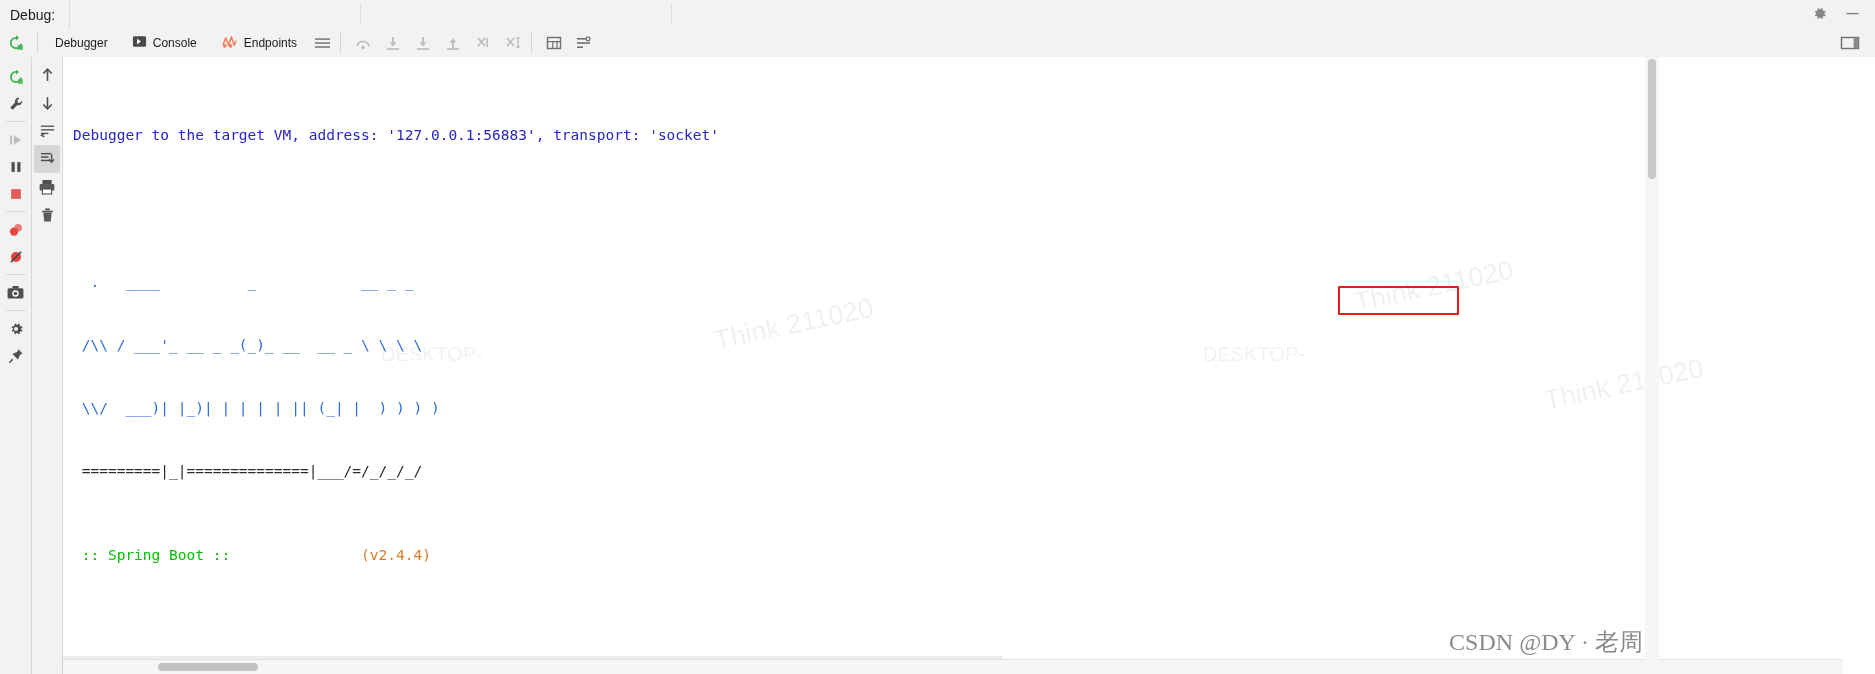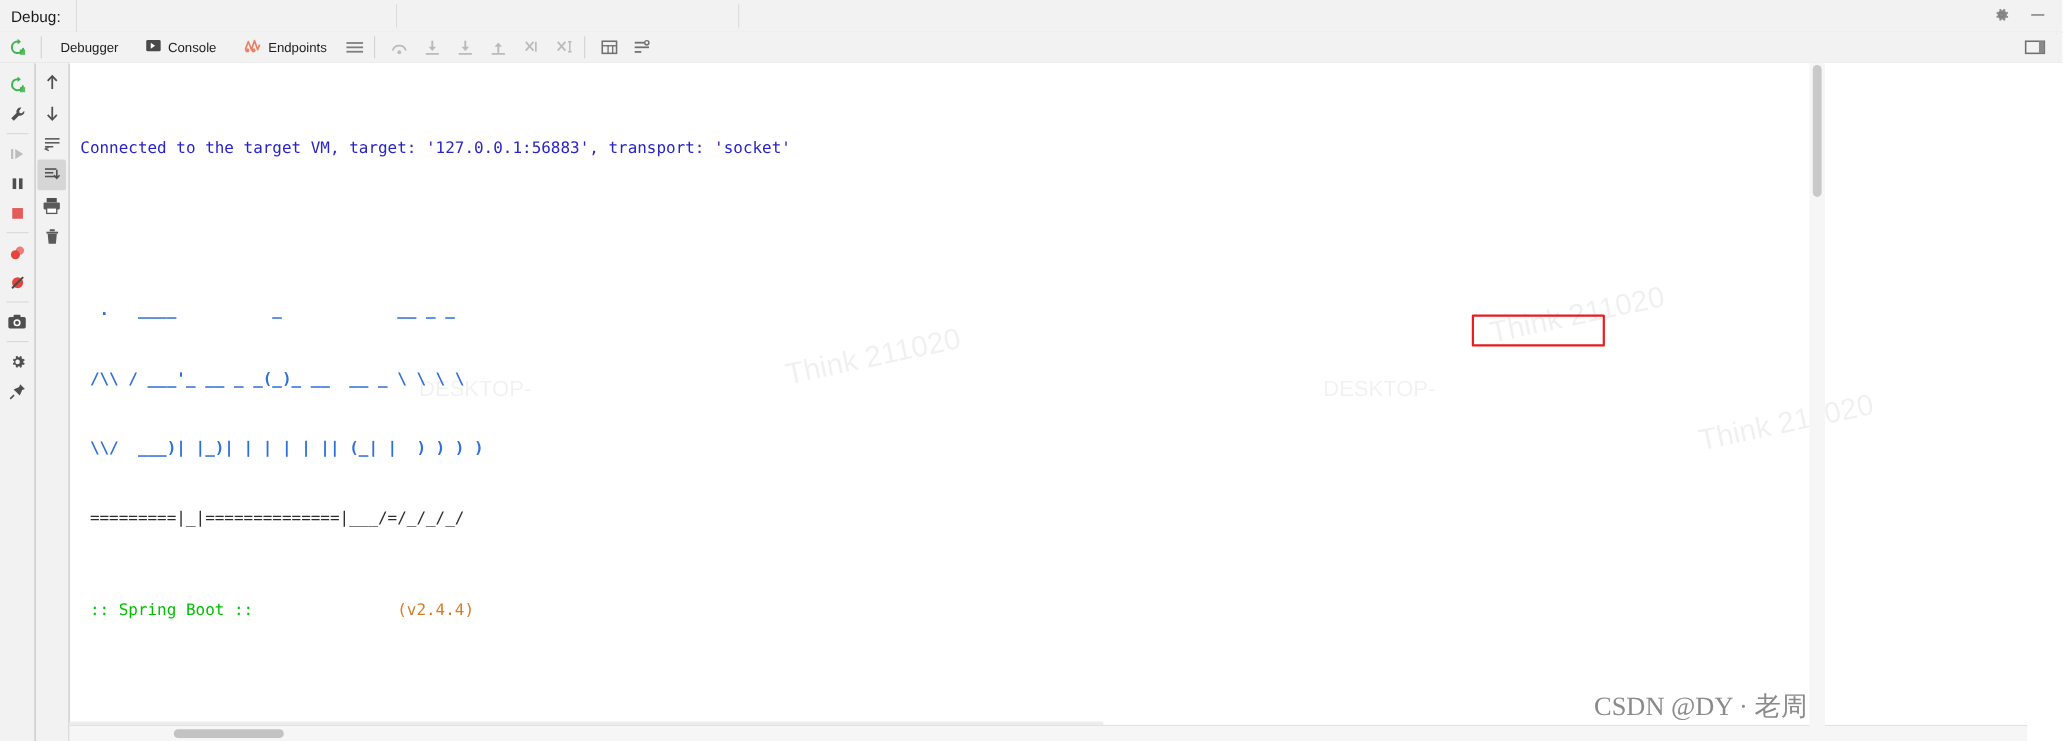--- a/index.html
+++ b/index.html
@@ -3,21 +3,21 @@
 <meta charset="utf-8">
 <style>
   html,body{margin:0;padding:0;}
   body{
     width:1875px;height:674px;overflow:hidden;
     background:#ffffff;
     font-family:"Liberation Sans",sans-serif;
     font-size:13px;color:#000;
     -webkit-font-smoothing:antialiased;
   }
-  .app{position:relative;width:1659px;height:674px;background:#000000;}
+  .app{position:relative;width:1659px;height:674px;background:#fef9c3;}
 
   
   .titlebar{
     position:absolute;left:0;top:0;width:1875px;height:29px;
     background:#f2f2f2;border-bottom:1px solid #c9c9c9;
     display:flex;align-items:stretch;
   }
   .dbg-label{
     display:flex;align-items:center;padding:0 14px 0 10px;
     font-size:14px;color:#1a1a1a;
@@ -81,21 +81,21 @@
     background:#ffffff;overflow:hidden;
   }
   .cons-inner{
     position:relative;
     font-family:"DejaVu Sans Mono","Liberation Mono",monospace;
     font-size:14.5px;line-height:21px;white-space:pre;
     padding:5px 0 0 10px;
   }
   .ln{height:21px;}
   .c-blue{color:#2a24c8;}
-  .c-ban{color:#2f6fdb;font-weight:bold;}
+  .c-ban{color:#2f6fdb;}
   .c-green{color:#00c000;}
   .c-orange{color:#d97b22;}
   .c-gray{color:#2b2b2b;}
 
   
   .redbox{
     position:absolute;border:2px solid #e81c1c;border-radius:1px;
     pointer-events:none;
   }
 
@@ -400,21 +400,21 @@
   <div class="console">
 
     <div class="wm" style="left:650px;top:252px;">Think 211020</div>
     <div class="wm" style="left:1290px;top:214px;">Think 211020</div>
     <div class="wm" style="left:1480px;top:312px;">Think 211020</div>
     <div class="wm2" style="left:318px;top:286px;">DESKTOP-</div>
     <div class="wm2" style="left:1140px;top:286px;">DESKTOP-</div>
 
     <div class="cons-inner">
 
-      <div class="ln c-blue">Connected to the target VM, target: '127.0.0.1:56883', transport: 'socket'</div>
+      <div class="ln c-blue">Debugger to the target VM, address: '127.0.0.1:56883', transport: 'socket'</div>
       <div class="ln">&nbsp;</div>
 
       <div class="ln c-ban">  .   ____          _            __ _ _</div>
       <div class="ln c-ban"> /\\ / ___'_ __ _ _(_)_ __  __ _ \ \ \ \</div>
       <div class="ln c-ban"> \\/  ___)| |_)| | | | | || (_| |  ) ) ) )</div>
       <div class="ln c-gray"> =========|_|==============|___/=/_/_/_/</div>
 
       <div class="ln"><span class="c-green"> :: Spring Boot :: </span><span>              </span><span class="c-orange">(v2.4.4)</span></div>
 
       

